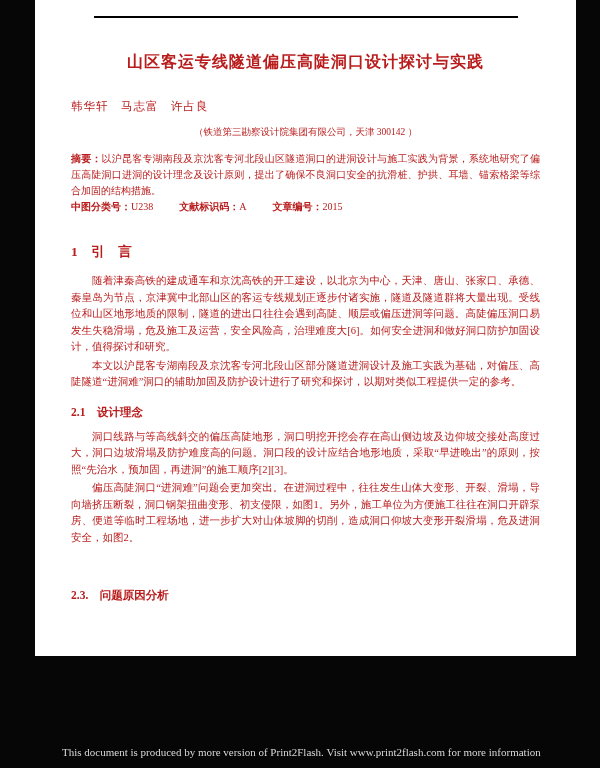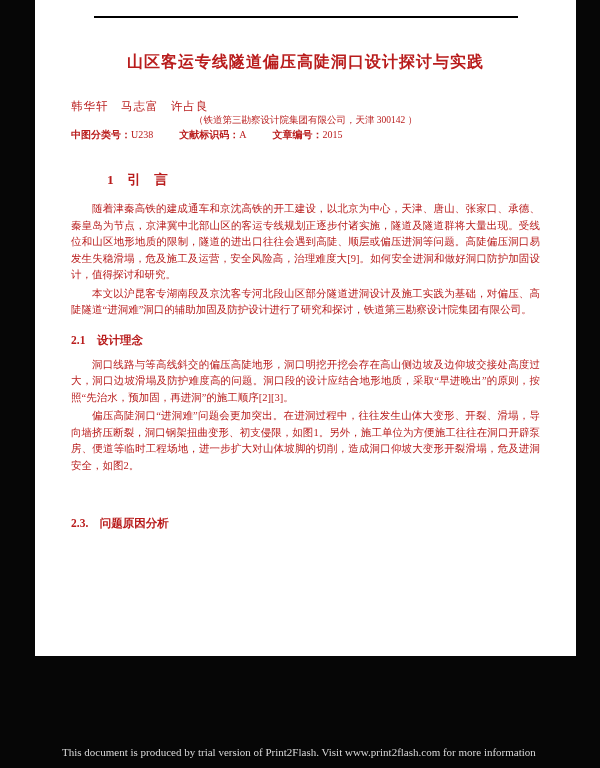--- a/index.html
+++ b/index.html
@@ -27,41 +27,41 @@
     font-size: 16px; font-weight: bold;
     letter-spacing: 1px;
   }
   .authors {
     margin-top: 26px;
     text-align: left;
     font-size: 11.5px;
     letter-spacing: 1px;
   }
   .affiliation {
-    margin-top: 0;
+    margin-top: 12px;
     text-align: center;
     font-size: 9.5px;
   }
   .abstract {
     margin-top: 12px;
     font-size: 10px; line-height: 16px;
     text-align: justify;
   }
   .keywords {
     margin-top: 4px;
     font-size: 10px; line-height: 16px;
   }
   .meta {
     font-size: 10px; line-height: 16px;
   }
   .meta .meta-group { margin-right: 26px; }
   .label { font-weight: bold; }
   .sec-heading {
     margin-top: 28px; margin-bottom: 12px;
-    font-size: 13.5px; font-weight: bold; margin-left: 36px;
+    font-size: 13.5px; font-weight: bold;
   }
   .sub-heading {
     margin-top: 14px; margin-bottom: 9px;
     font-size: 11.5px; font-weight: bold;
   }
   .sub-heading.gap-before { margin-top: 42px; }
   .body-para {
     font-size: 10.5px; line-height: 16.5px;
     text-align: justify;
     text-indent: 2em;
@@ -87,34 +87,35 @@
   <div class="page">
     <div class="header-rule"></div>
     <div class="content">
 
       <h1 class="title">山区客运专线隧道偏压高陡洞口设计探讨与实践</h1>
 
       <div class="authors">韩华轩　马志富　许占良</div>
 
       <div class="affiliation">（铁道第三勘察设计院集团有限公司，天津 300142 ）</div>
 
+      <p class="abstract"><span class="label">摘要：</span><span>以沪昆客专湖南段及京沈客专河北段山区隧道洞口的进洞设计与施工实践为背景，系统地研究了偏压高陡洞口进洞的设计理念及设计原则，提出了确保不良洞口安全的抗滑桩、护拱、耳墙、锚索格梁等综合加固的结构措施。</span></p>
 
 
       <p class="meta"><span class="meta-group"><span class="label">中图分类号：</span><span>U238</span></span><span class="meta-group"><span class="label">文献标识码：</span><span>A</span></span><span class="meta-group"><span class="label">文章编号：</span><span>2015</span></span></p>
 
       <h2 class="sec-heading">1　引　言</h2>
 
-      <p class="body-para">随着津秦高铁的建成通车和京沈高铁的开工建设，以北京为中心，天津、唐山、张家口、承德、秦皇岛为节点，京津冀中北部山区的客运专线规划正逐步付诸实施，隧道及隧道群将大量出现。受线位和山区地形地质的限制，隧道的进出口往往会遇到高陡、顺层或偏压进洞等问题。高陡偏压洞口易发生失稳滑塌，危及施工及运营，安全风险高，治理难度大[9]。如何安全进洞和做好洞口防护加固设计，值得探讨和研究。</p>
-      <p class="body-para">本文以沪昆客专湖南段及京沈客专河北段山区部分隧道进洞设计及施工实践为基础，对偏压、高陡隧道“进洞难”洞口的辅助加固及防护设计进行了研究和探讨，铁道第三勘察设计院集团有限公司。</p>
+      <p class="body-para">随着津秦高铁的建成通车和京沈高铁的开工建设，以北京为中心，天津、唐山、张家口、承德、秦皇岛为节点，京津冀中北部山区的客运专线规划正逐步付诸实施，隧道及隧道群将大量出现。受线位和山区地形地质的限制，隧道的进出口往往会遇到高陡、顺层或偏压进洞等问题。高陡偏压洞口易发生失稳滑塌，危及施工及运营，安全风险高，治理难度大[6]。如何安全进洞和做好洞口防护加固设计，值得探讨和研究。</p>
+      <p class="body-para">本文以沪昆客专湖南段及京沈客专河北段山区部分隧道进洞设计及施工实践为基础，对偏压、高陡隧道“进洞难”洞口的辅助加固及防护设计进行了研究和探讨，以期对类似工程提供一定的参考。</p>
 
 
       <h3 class="sub-heading">2.1　设计理念</h3>
       <p class="body-para">洞口线路与等高线斜交的偏压高陡地形，洞口明挖开挖会存在高山侧边坡及边仰坡交接处高度过大，洞口边坡滑塌及防护难度高的问题。洞口段的设计应结合地形地质，采取“早进晚出”的原则，按照“先治水，预加固，再进洞”的施工顺序[2][3]。</p>
 
       <p class="body-para">偏压高陡洞口“进洞难”问题会更加突出。在进洞过程中，往往发生山体大变形、开裂、滑塌，导向墙挤压断裂，洞口钢架扭曲变形、初支侵限，如图1。另外，施工单位为方便施工往往在洞口开辟泵房、便道等临时工程场地，进一步扩大对山体坡脚的切削，造成洞口仰坡大变形开裂滑塌，危及进洞安全，如图2。</p>
 
       <h3 class="sub-heading gap-before">2.3.　问题原因分析</h3>
 
     </div>
   </div>
 
-  <div class="viewer-footer"><span>This document is produced by trial version of Print2Flash. Visit </span><a>www.print2flash.com</a><span> for more information</span></div>
+  <div class="viewer-footer"><span>This document is produced by more version of Print2Flash. Visit </span><a>www.print2flash.com</a><span> for more information</span></div>
 </div>
 
 </body></html>

